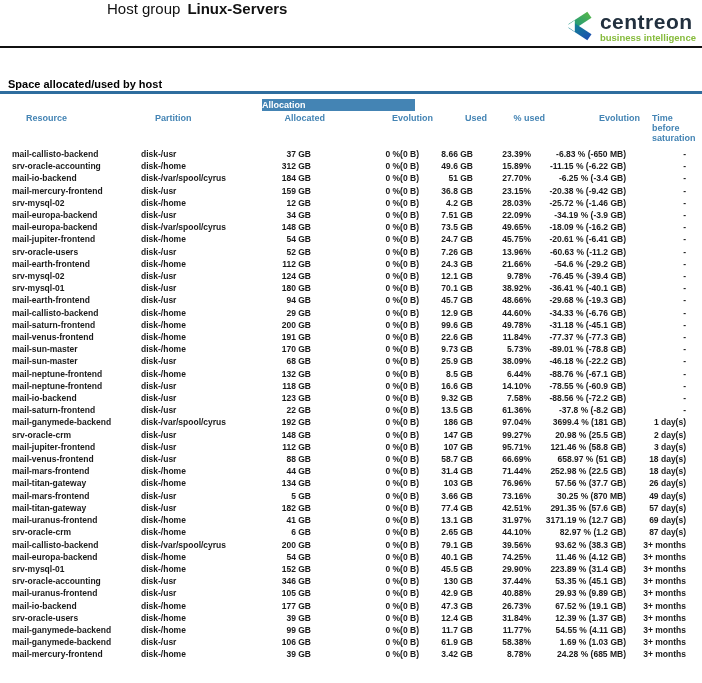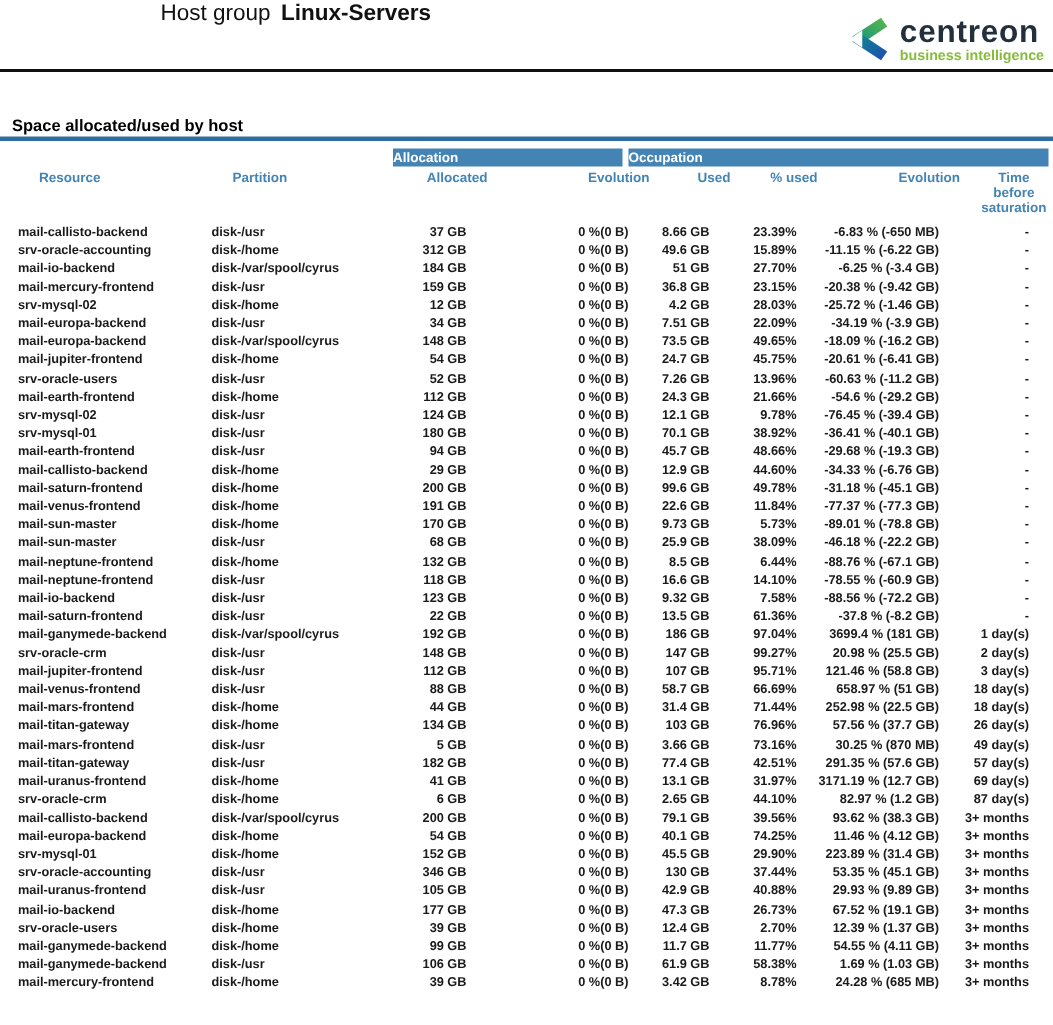--- a/index.html
+++ b/index.html
@@ -34,21 +34,21 @@
   .group-bar{position:absolute;top:0;height:12px;background:#4484b4;color:#fff;
     font-size:9px;font-weight:bold;line-height:12px;}
   .group-allocation{left:262px;width:153px;}
   .group-occupation{left:419px;width:280px;}
   .grid{display:grid;grid-template-columns:129px 107px 63px 108px 54px 58px 95px 60px;
     padding-left:26px;padding-right:2px;}
   .colhead{margin-top:14px;color:#4484b4;font-size:9px;font-weight:bold;}
   .colhead > div{line-height:10px;}
   .c-right{text-align:right;}
   .c-left{text-align:left;}
-  .th-time span{display:inline-block;width:48px;text-align:center;}
+  .th-time span{display:inline-block;width:48px;text-align:left;}
   .rows{margin-top:5px;}
   .row{font-size:8.5px;font-weight:bold;color:#1a1a1a;padding-left:12px;}
   .row > div{line-height:12.2px;white-space:nowrap;}
 </style>
 </head>
 <body>
 
 <div class="page">
 
   <div class="report-header">
@@ -78,21 +78,20 @@
         <div class="logo-tagline">business intelligence</div>
       </span>
     </div>
   </div>
 
   <div class="section-title">Space allocated/used by host</div>
   <div class="section-rule"></div>
 
   <div class="tbl">
     <div class="group-bar group-allocation">Allocation</div>
-    <div class="group-bar group-occupation">Occupation</div>
 
     <div class="grid colhead">
       <div class="c-left">Resource</div>
       <div class="c-left">Partition</div>
       <div class="c-right">Allocated</div>
       <div class="c-right">Evolution</div>
       <div class="c-right">Used</div>
       <div class="c-right">% used</div>
       <div class="c-right">Evolution</div>
       <div class="c-right th-time"><span>Time before saturation</span></div>
@@ -516,21 +515,21 @@
     <div class="c-right">67.52 % (19.1 GB)</div>
     <div class="c-right">3+ months</div>
   </div>
 
   <div class="grid row">
     <div class="c-left">srv-oracle-users</div>
     <div class="c-left">disk-/home</div>
     <div class="c-right">39 GB</div>
     <div class="c-right">0 %(0 B)</div>
     <div class="c-right">12.4 GB</div>
-    <div class="c-right">2.70%</div>
+    <div class="c-right">31.84%</div>
     <div class="c-right">12.39 % (1.37 GB)</div>
     <div class="c-right">3+ months</div>
   </div>
 
   <div class="grid row">
     <div class="c-left">mail-ganymede-backend</div>
     <div class="c-left">disk-/home</div>
     <div class="c-right">99 GB</div>
     <div class="c-right">0 %(0 B)</div>
     <div class="c-right">11.7 GB</div>

